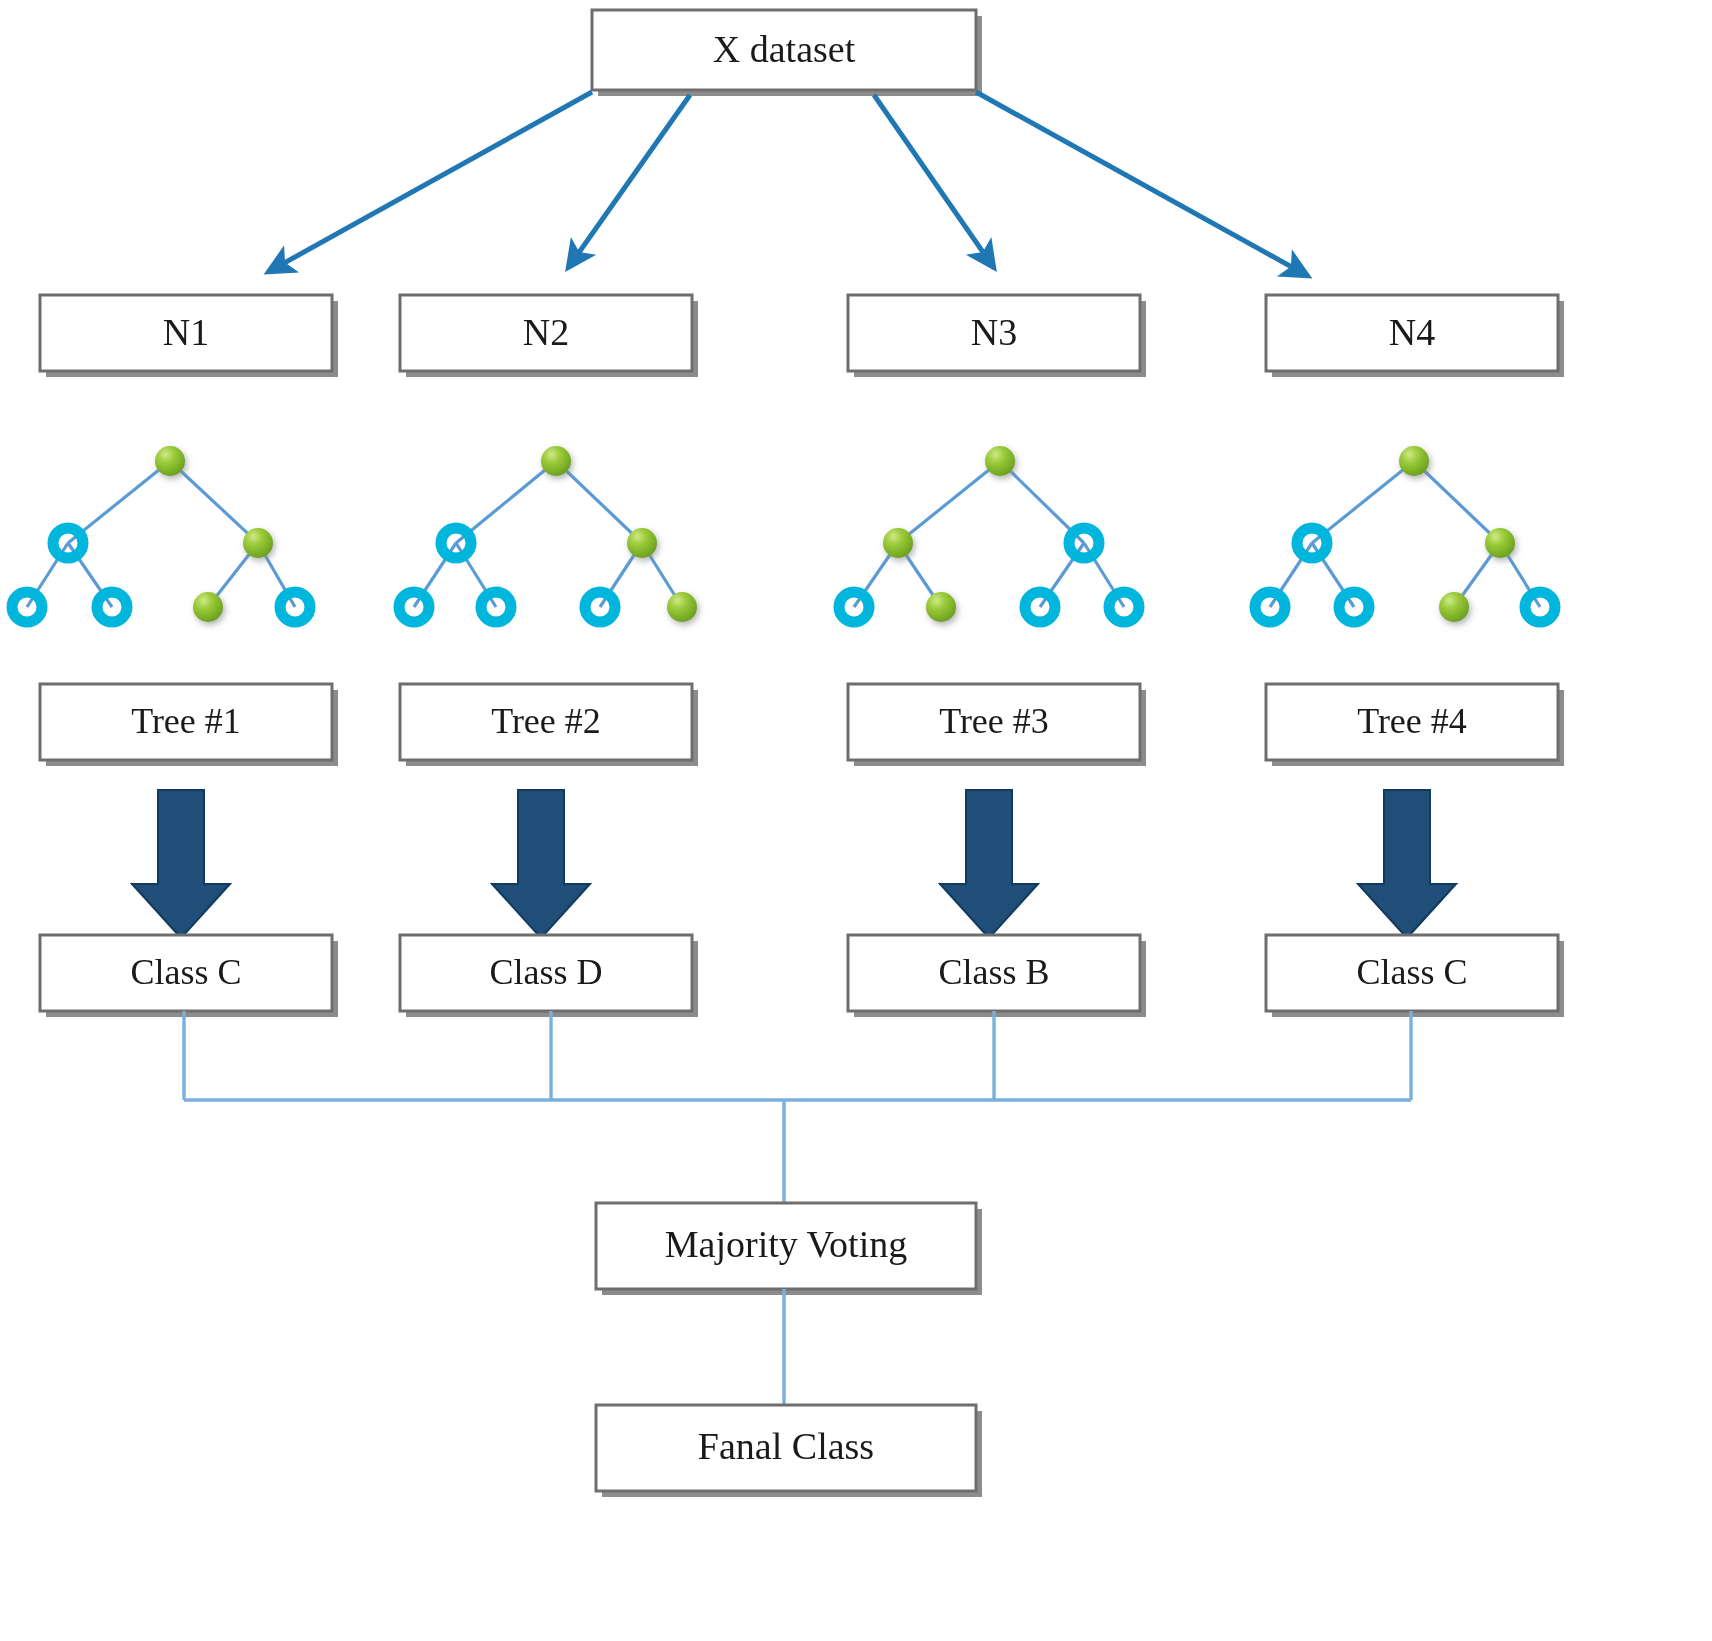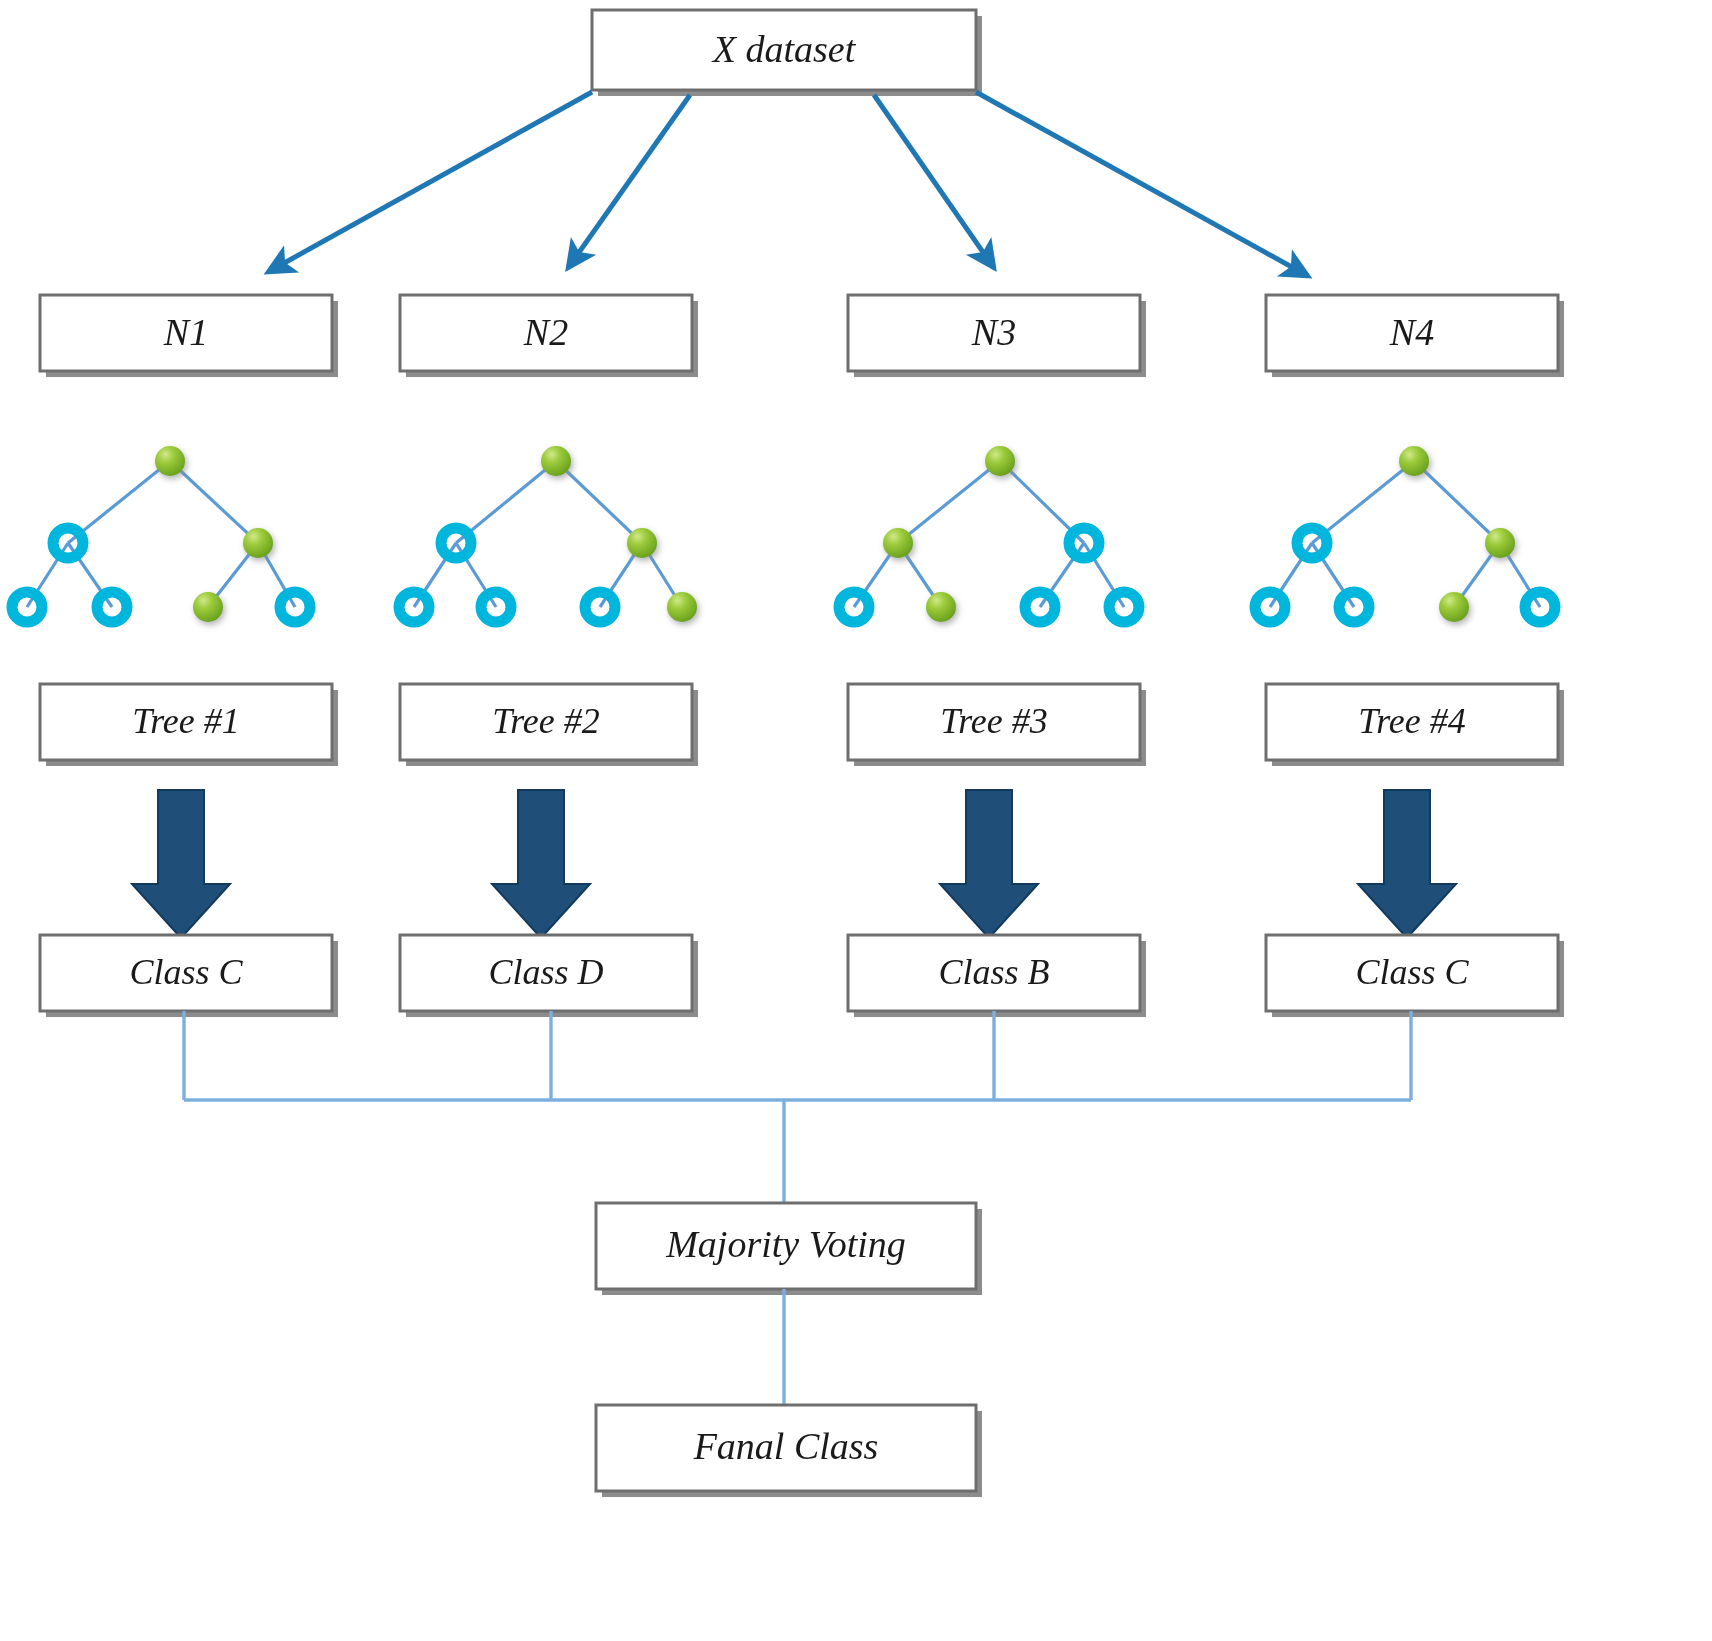--- a/index.html
+++ b/index.html
@@ -11,21 +11,20 @@
   body {
     width: 1712px;
     height: 1641px;
     font-family: "Liberation Serif", "DejaVu Serif", serif;
     overflow: hidden;
   }
   #diagram-root {
     position: relative;
     width: 1378px;
     height: 1641px;
-    font-style: italic;
   }
   svg#diagram-svg {
     position: absolute;
     top: 0;
     left: 0;
     width: 1712px;
     height: 1641px;
   }
   .box-rect {
     fill: #ffffff;

